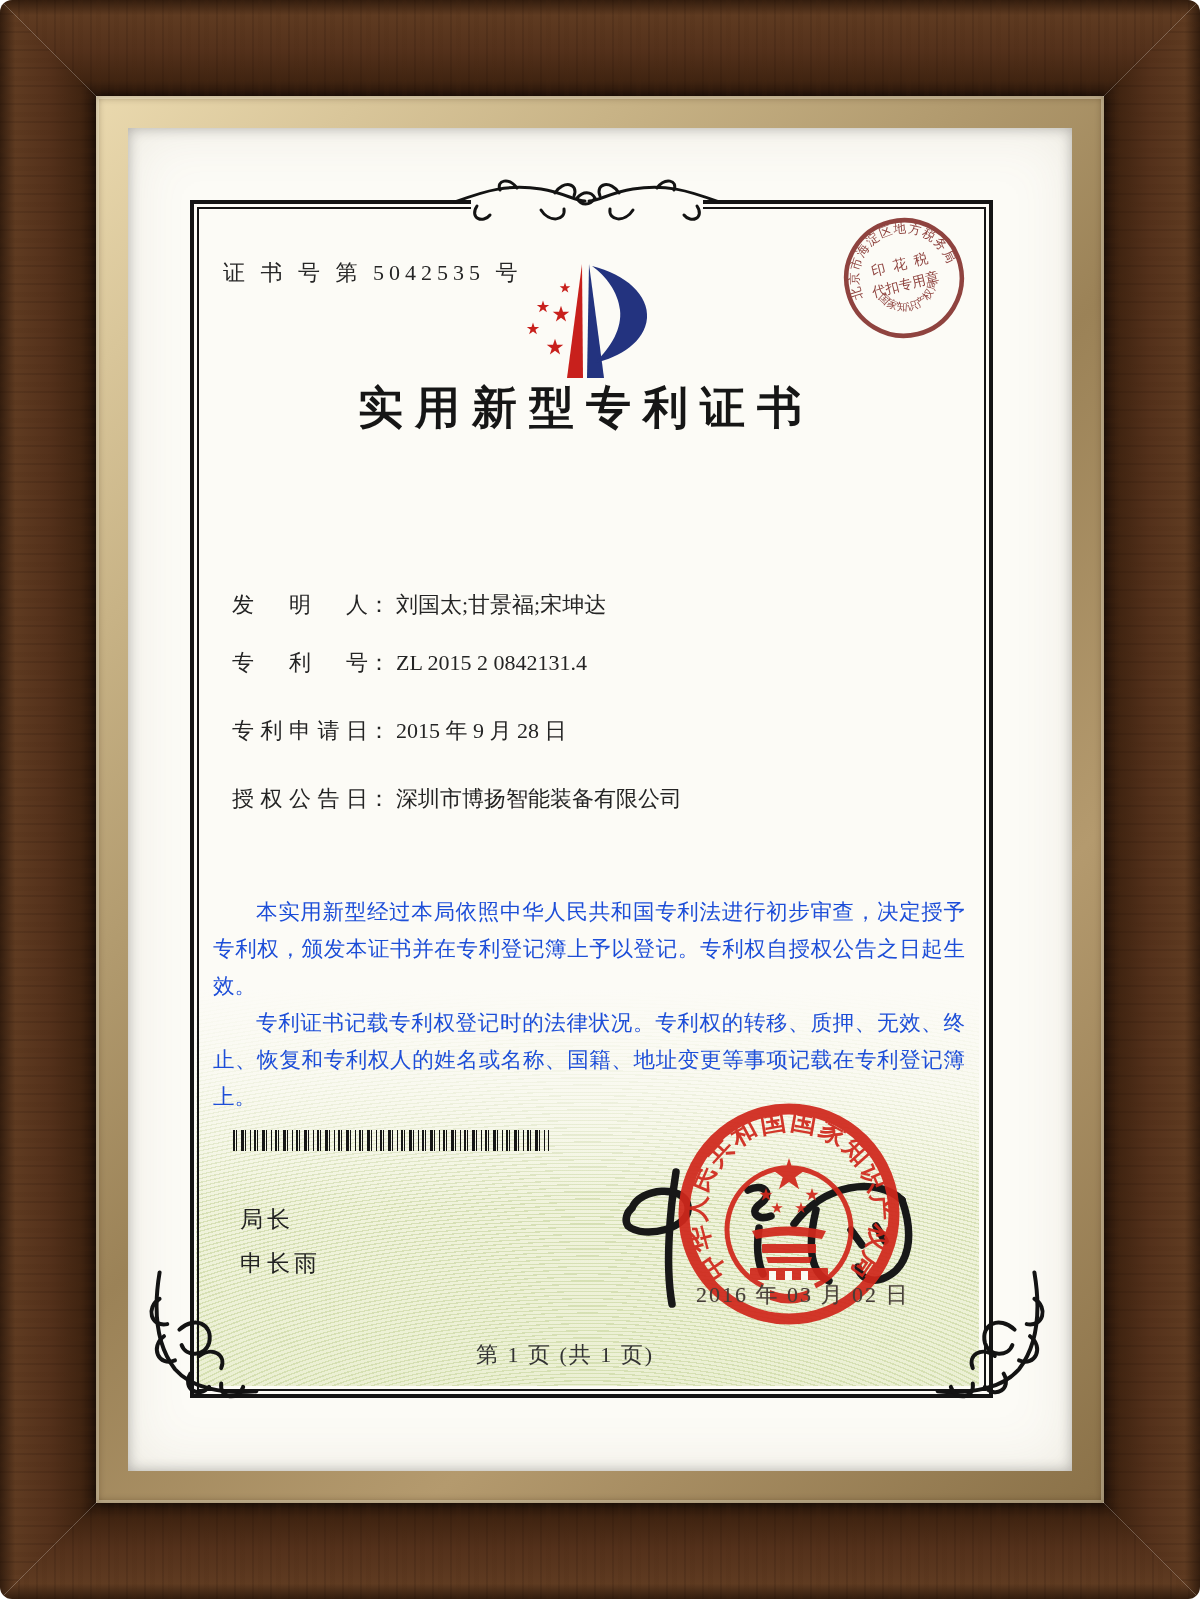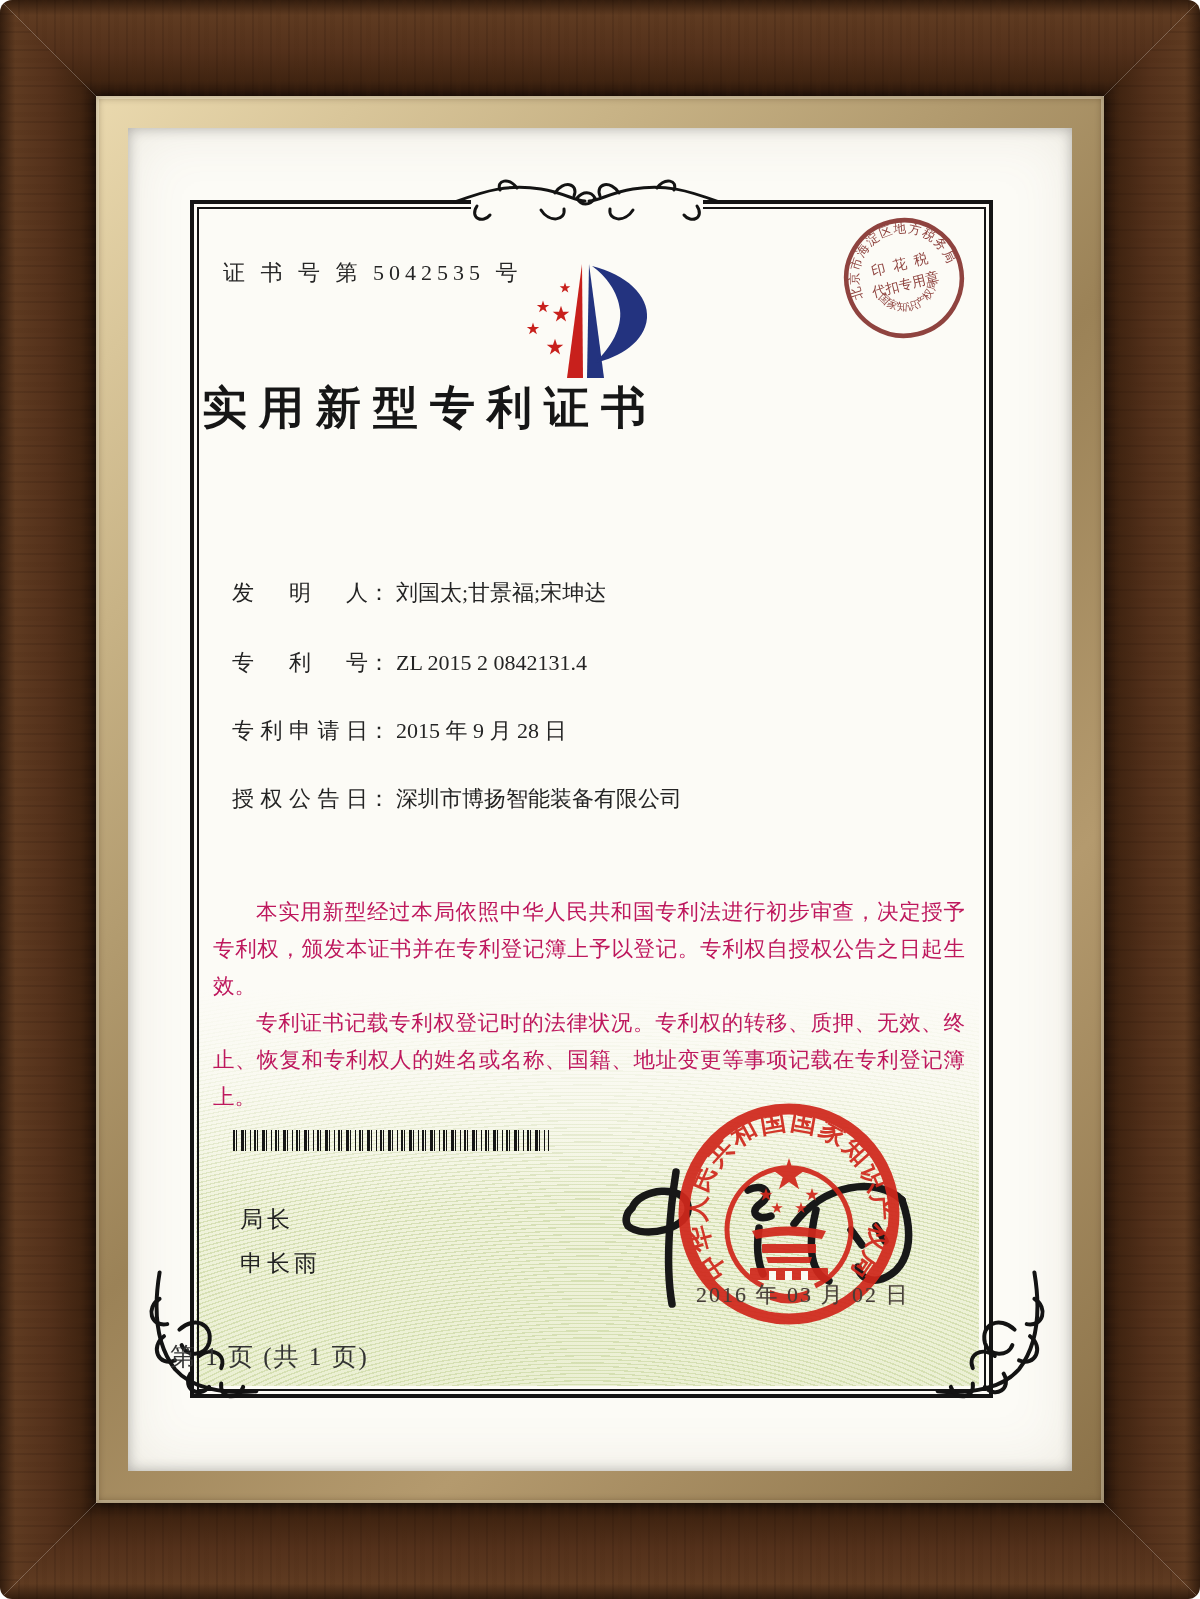--- a/index.html
+++ b/index.html
@@ -32,39 +32,39 @@
   .cert-border{position:absolute;left:62px;top:72px;width:795px;height:1190px;border:4px solid #141414;}
   .cert-border .inner{position:absolute;inset:3px;border:2px solid #141414;}
   
   .guilloche{position:absolute;left:68px;top:860px;width:783px;height:398px;
       background:
         linear-gradient(to bottom, #fcfbf6 0%, rgba(252,251,246,.75) 22%, rgba(252,251,246,0) 55%),
         linear-gradient(to bottom, rgba(255,255,255,0) 0%, rgba(206,220,160,.28) 100%),
         repeating-radial-gradient(1600px 760px at 50% 140%, rgba(186,203,134,.55) 0 2.5px, rgba(246,247,230,.95) 2.5px 7.5px);}
   
   .cert-no{position:absolute;left:95px;top:130px;font-size:22px;letter-spacing:5px;color:#262626;}
-  .title{position:absolute;left:62px;top:250px;width:780px;text-align:left;font-size:45px;font-weight:bold;
+  .title{position:absolute;left:62px;top:250px;width:780px;text-align:center;font-size:45px;font-weight:bold;
          letter-spacing:12px;text-indent:12px;color:#161616;}
   .field{position:absolute;left:104px;font-size:22px;color:#242424;white-space:nowrap;}
   .field .lab{display:inline-block;width:136px;text-align:justify;text-align-last:justify;vertical-align:bottom;}
   .field .val{margin-left:6px;}
   .paras{position:absolute;left:85px;top:766px;width:752px;font-size:21.5px;line-height:37px;
-         text-align:justify;color:#be185d;}
+         text-align:justify;color:#1d4ed8;}
   .paras p{margin:0;text-indent:2em;}
   .barcode{position:absolute;left:105px;top:1002px;width:316px;height:21px;
       background:
         repeating-linear-gradient(90deg,#151515 0 2px,transparent 2px 3px,#151515 3px 4px,transparent 4px 8px,
           #151515 8px 11px,transparent 11px 12px,#151515 12px 13px,transparent 13px 17px,#151515 17px 18px,transparent 18px 21px);}
   .director-title{position:absolute;left:112px;top:1076px;font-size:23px;letter-spacing:4px;color:#222;}
   .director-name{position:absolute;left:112px;top:1120px;font-size:23px;letter-spacing:4px;color:#222;}
   .signature{position:absolute;left:452px;top:1032px;width:340px;height:150px;}
   .seal{position:absolute;left:545px;top:970px;width:232px;height:232px;opacity:.93;}
   .seal-date{position:absolute;left:568px;top:1152px;font-size:22px;letter-spacing:2px;color:#453f38;
              text-shadow:0 0 1px rgba(80,40,30,.3);}
-  .footer{position:absolute;left:42px;top:1212px;width:790px;font-size:25px;letter-spacing:2px;color:#333;}
+  .footer{position:absolute;left:42px;top:1212px;width:790px;text-align:center;font-size:22px;letter-spacing:2px;color:#333;}
   .tax-stamp{position:absolute;left:700px;top:74px;width:152px;height:152px;opacity:.85;transform:rotate(-14deg);}
   .logo{position:absolute;left:380px;top:130px;width:150px;height:122px;}
   .orn-top{position:absolute;left:319px;top:44px;width:280px;height:60px;}
   .orn-bl{position:absolute;left:14px;top:1140px;width:132px;height:132px;}
   .orn-br{position:absolute;left:792px;top:1140px;width:132px;height:132px;transform:scaleX(-1);}
 </style>
 </head>
 <body>
 
 <div class="stage">
@@ -151,21 +151,21 @@
         <text font-size="10.5" letter-spacing="0.5">
           <textPath href="#taxBot" startOffset="2">国家知识产权局</textPath>
         </text>
         <text x="75" y="66" text-anchor="middle" font-size="14" letter-spacing="2">印 花 税</text>
         <text x="75" y="86" text-anchor="middle" font-size="13.5">代扣专用章</text>
       </g>
     </svg>
 
     <div class="title">实用新型专利证书</div>
 
-    <div class="field" style="top:450px">
+    <div class="field" style="top:462px">
       <span class="lab">发明人</span><span>：</span><span class="val">刘国太;甘景福;宋坤达</span>
     </div>
     <div class="field" style="top:520px">
       <span class="lab">专利号</span><span>：</span><span class="val">ZL 2015 2 0842131.4</span>
     </div>
     <div class="field" style="top:588px">
       <span class="lab">专利申请日</span><span>：</span><span class="val">2015 年 9 月 28 日</span>
     </div>
     <div class="field" style="top:656px">
       <span class="lab">授权公告日</span><span>：</span><span class="val">深圳市博扬智能装备有限公司</span>

